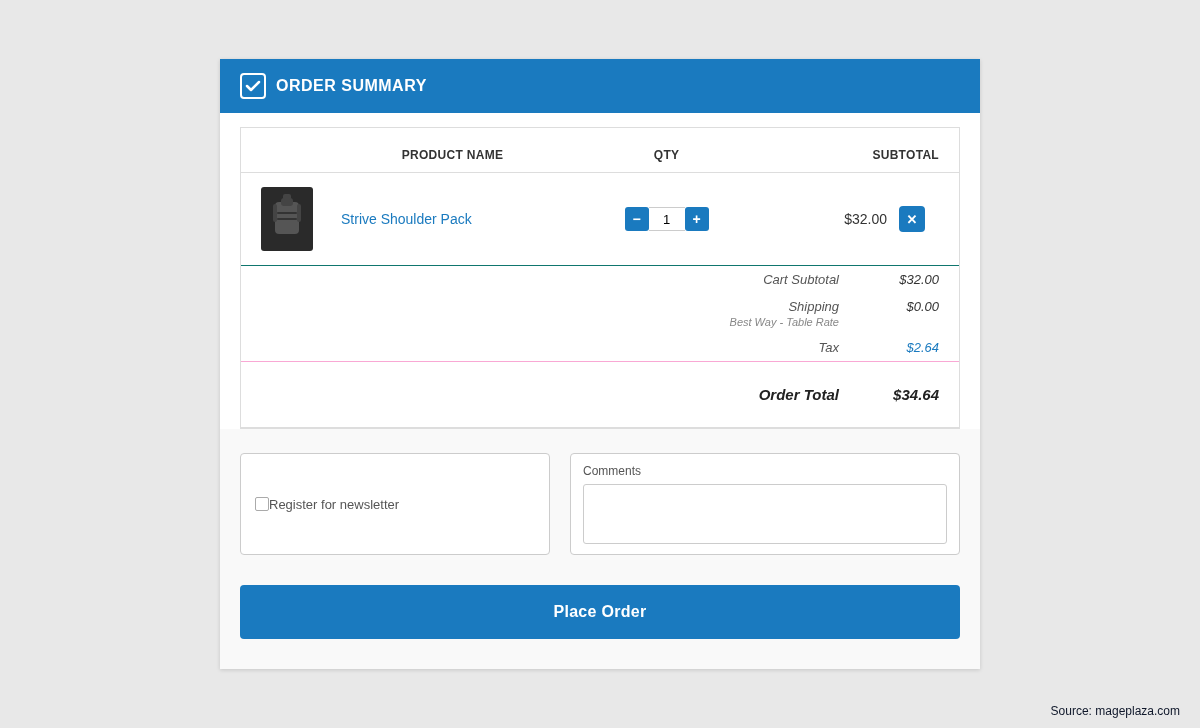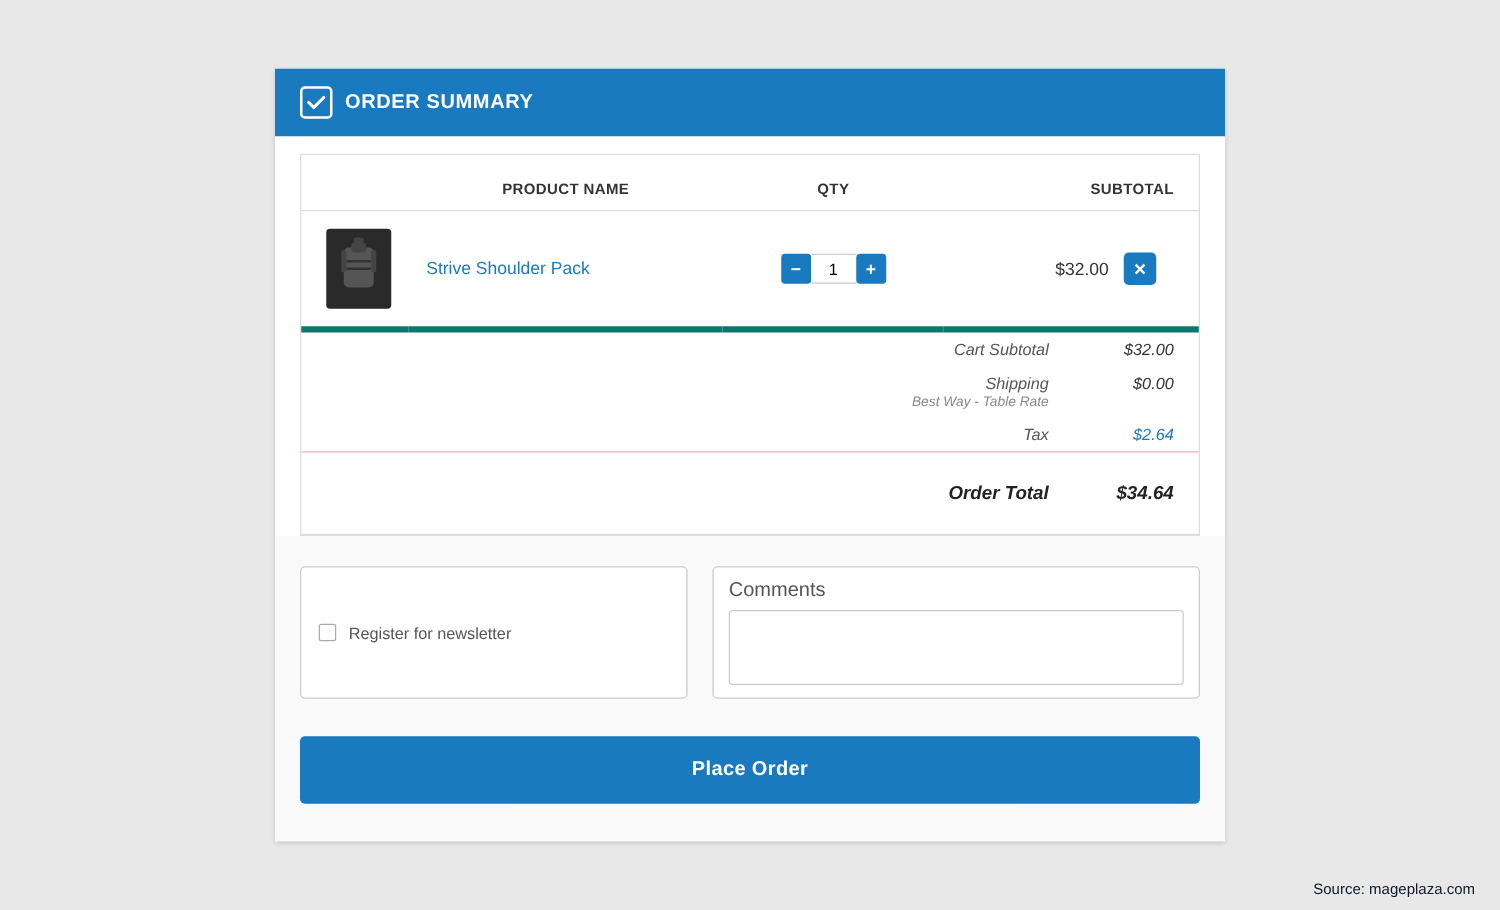--- a/index.html
+++ b/index.html
@@ -71,21 +71,21 @@
       text-align: left;
       padding-left: 20px;
     }
     .order-table thead tr th.subtotal-col {
       text-align: right;
       padding-right: 20px;
     }
 
     .product-row td {
       padding: 14px;
-      border-bottom: 5px solid #0f766e;
+      border-bottom: 1px solid #0f766e;
       vertical-align: middle;
     }
     .product-row td:first-child {
       padding-left: 20px;
       width: 80px;
     }
     .product-name-cell {
       text-align: left;
     }
     .product-name-link {
@@ -227,21 +227,20 @@
       background: #f9f9f9;
     }
     .newsletter-box {
       flex: 1;
       border: 1px solid #ccc;
       border-radius: 4px;
       padding: 16px 14px;
       background: #fff;
       display: flex;
       align-items: center;
-      gap: 10px;
     }
     .newsletter-checkbox {
       width: 14px;
       height: 14px;
       border: 1px solid #aaa;
       background: #fff;
       border-radius: 2px;
       flex-shrink: 0;
     }
     .newsletter-label {
@@ -251,21 +250,21 @@
     .comments-section {
       flex: 1.3;
       border: 1px solid #ccc;
       border-radius: 4px;
       padding: 10px 12px;
       background: #fff;
       display: flex;
       flex-direction: column;
     }
     .comments-label {
-      font-size: 16px;
+      font-size: 12px;
       color: #555;
       margin-bottom: 6px;
     }
     .comments-textarea {
       flex: 1;
       border: 1px solid #ccc;
       border-radius: 3px;
       resize: none;
       font-size: 13px;
       padding: 6px;

